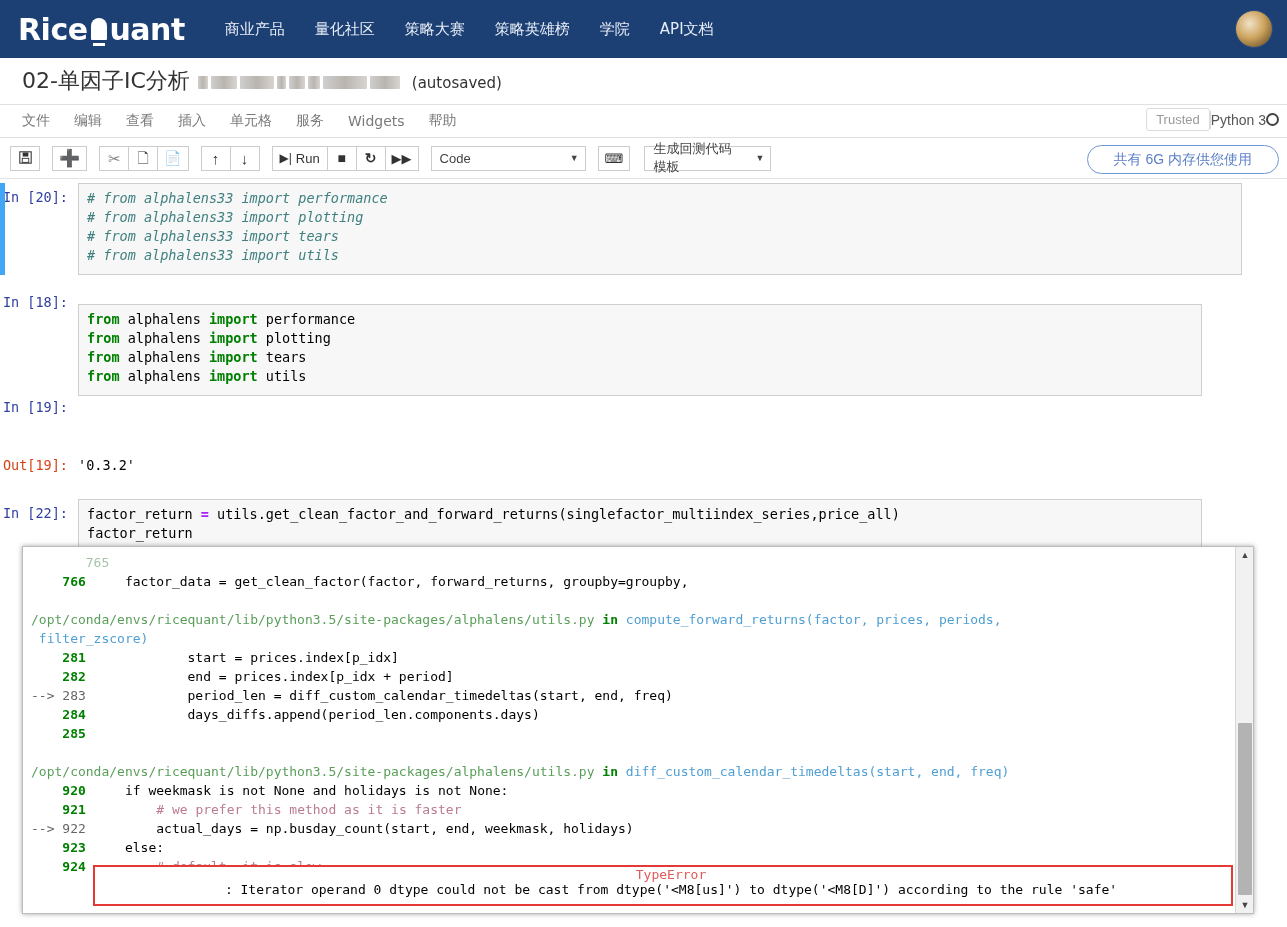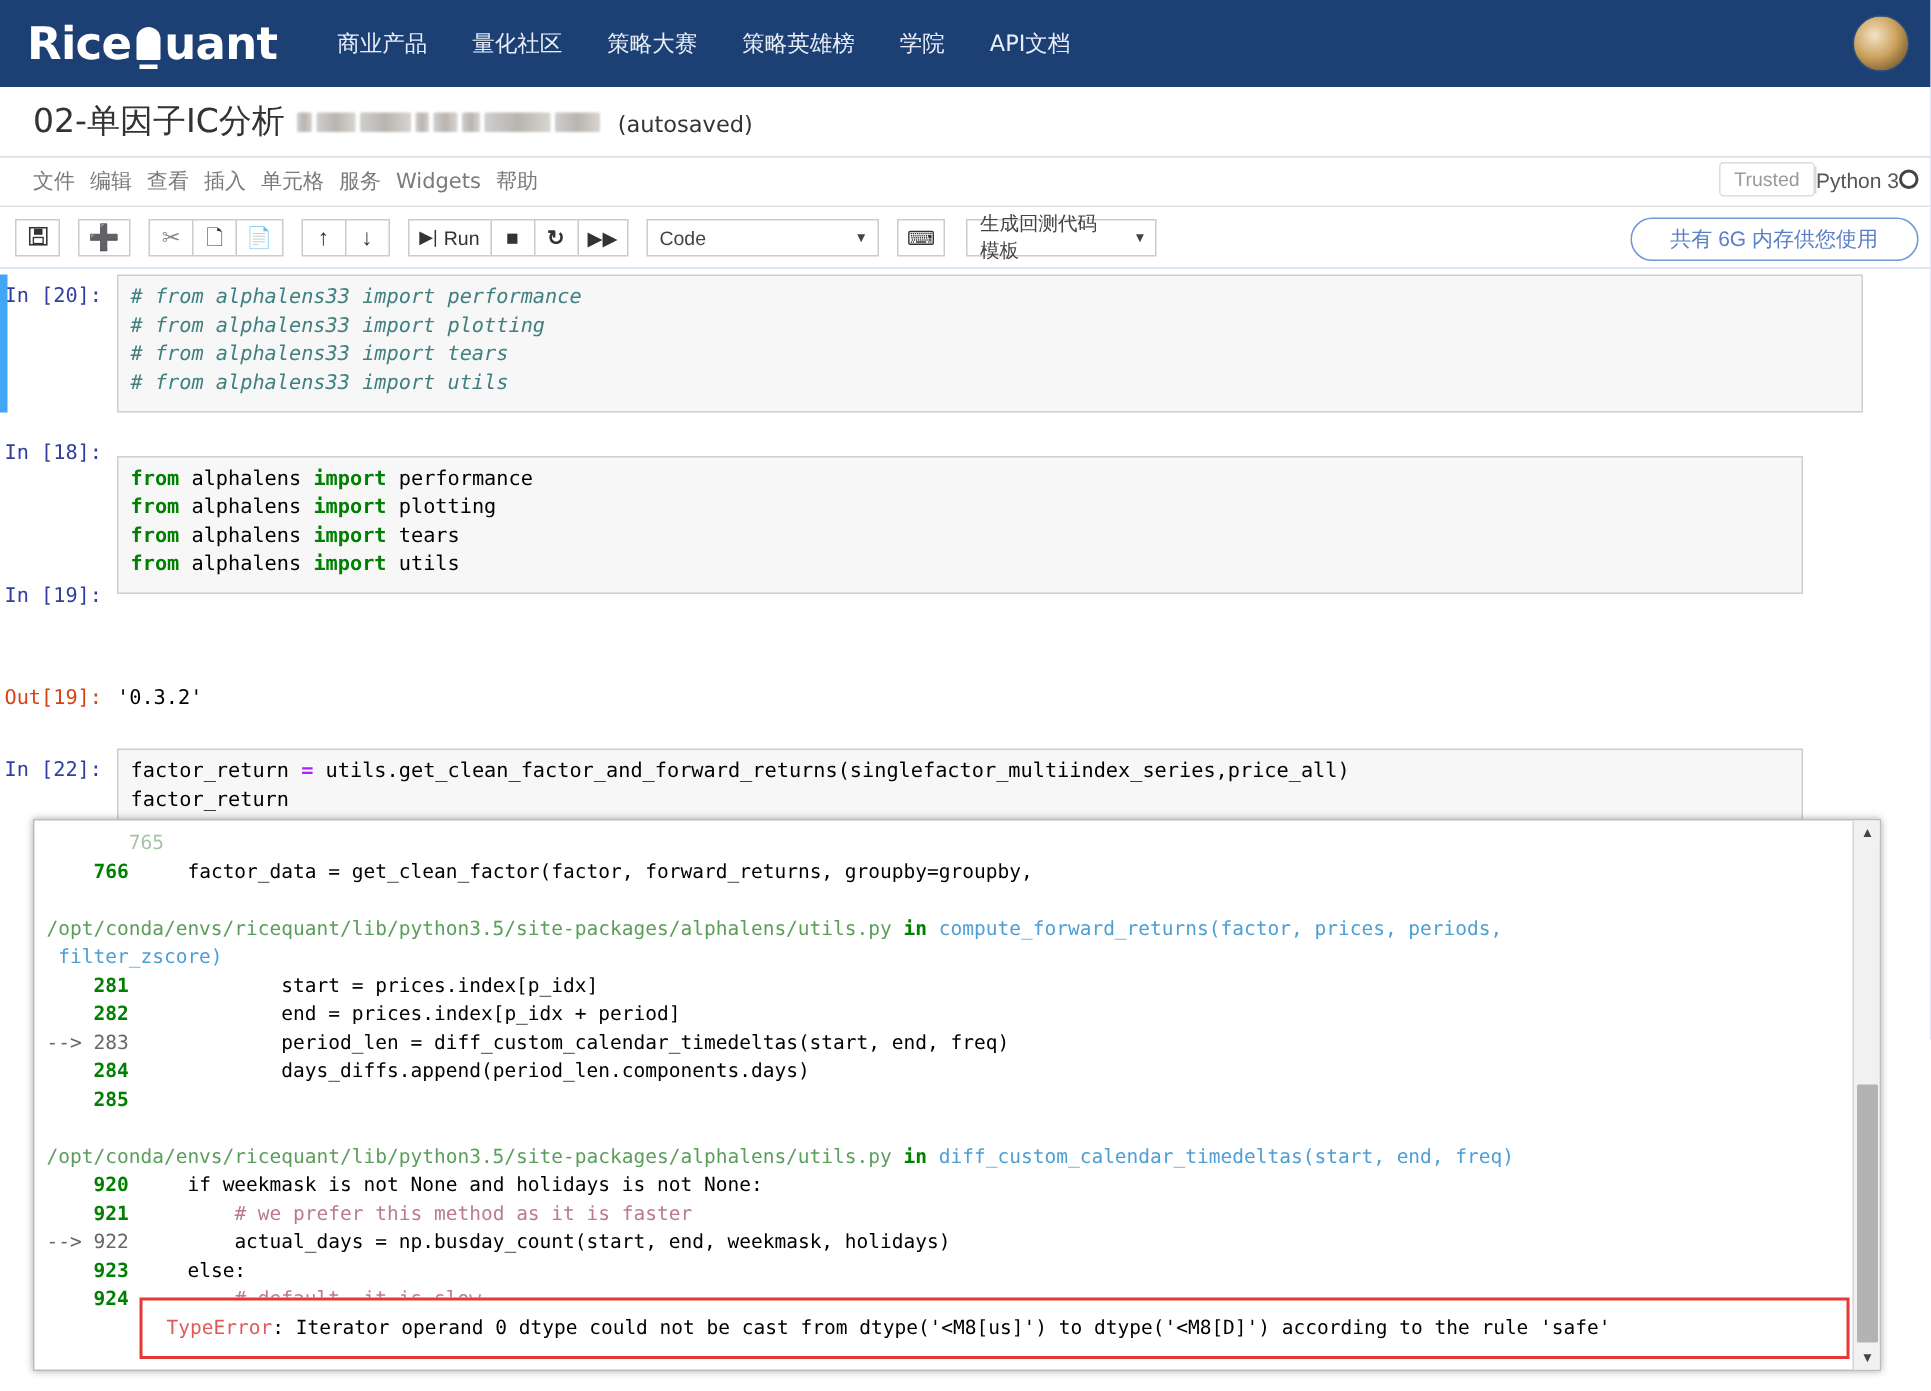--- a/index.html
+++ b/index.html
@@ -75,21 +75,21 @@
     filter: blur(0.6px);
   }
   .autosaved { margin-left:12px; font-size:15px; color:#333; }
 
   
   .menubar {
     position:absolute; left:0; top:105px; width:1287px; height:33px;
     background:#fff; border-bottom:1px solid #e0e0e0;
     display:flex; align-items:center;
   }
-  .menubar .items { display:flex; align-items:center; margin-left:22px; gap:10px; }
+  .menubar .items { display:flex; align-items:center; margin-left:22px; gap:24px; }
   .menubar .items span {
     font-size:14px; color:#7a7a7a;
     font-family:"DejaVu Sans","Liberation Sans",sans-serif;
   }
   .menubar .right {
     position:absolute; right:8px; top:3px;
     display:flex; align-items:center; 
   }
   .trusted {
     font-size:13px; color:#9a9a9a; padding:3px 9px;
@@ -183,21 +183,21 @@
   .path { color:#5a9e5a; }
   .fname { color:#4e9fd4; }
   .tbk { color:#008000; font-weight:bold; }
   .tbc { color:#BC7A8F; }
 
   .errbox {
     position:absolute; left:70px; top:318px; width:1140px; height:41px;
     border:2px solid #e53935; background:#fff;
     display:flex; align-items:center; padding-left:16px;
     font-family:"DejaVu Sans Mono","Liberation Mono",monospace;
-    font-size:13px; color:#000; white-space:pre; overflow:hidden;
+    font-size:13px; color:#000; white-space:pre; overflow:hidden;flex-direction:column;
   }
   .errname { color:#E05A5A; }
 
   .tbscroll {
     position:absolute; right:0; top:0; width:18px; height:100%;
     background:#f1f1f1; border-left:1px solid #d7d7d7;
   }
   .tbscroll .arrow {
     position:absolute; left:0; width:18px; height:16px;
     display:flex;align-items:center;justify-content:center;
@@ -349,21 +349,21 @@
     </div>
 
     <div class="cell" style="left:0; top:109px; width:1262px;">
       <div class="prompt">In [18]:</div>
       <div class="inputarea" style="width:1124px;height:92px;margin-top:16px;"><span class="k">from</span> alphalens <span class="k">import</span> performance
 <span class="k">from</span> alphalens <span class="k">import</span> plotting
 <span class="k">from</span> alphalens <span class="k">import</span> tears
 <span class="k">from</span> alphalens <span class="k">import</span> utils</div>
     </div>
 
-    <div class="cell" style="left:0; top:204px; width:1262px;">
+    <div class="cell" style="left:0; top:214px; width:1262px;">
       <div class="prompt">In [19]:</div>
     </div>
     <div class="cell" style="left:0; top:272px; width:1262px;">
       <div class="prompt out">Out[19]:</div>
       <div class="outarea">'0.3.2'</div>
     </div>
 
     <div class="cell" style="left:0; top:320px; width:1262px;">
       <div class="prompt">In [22]:</div>
       <div class="inputarea" style="width:1124px;height:54px;">factor_return <span class="op">=</span> utils.get_clean_factor_and_forward_returns(singlefactor_multiindex_series,price_all)

